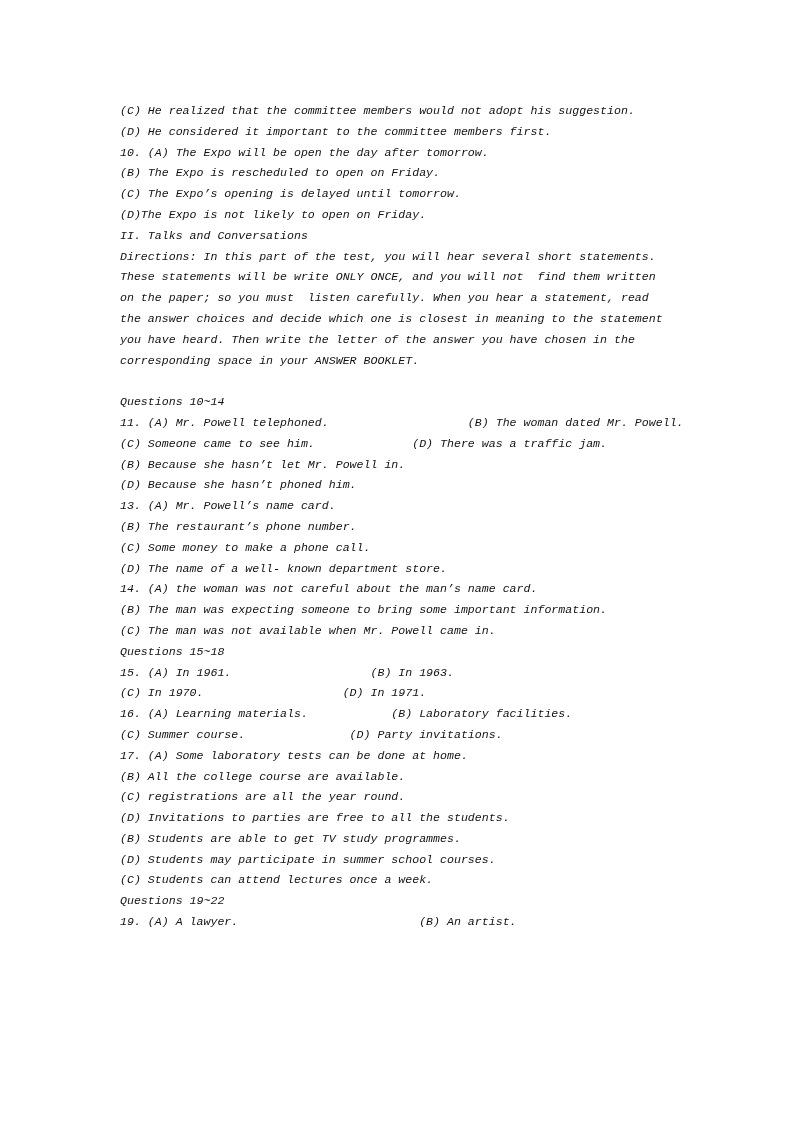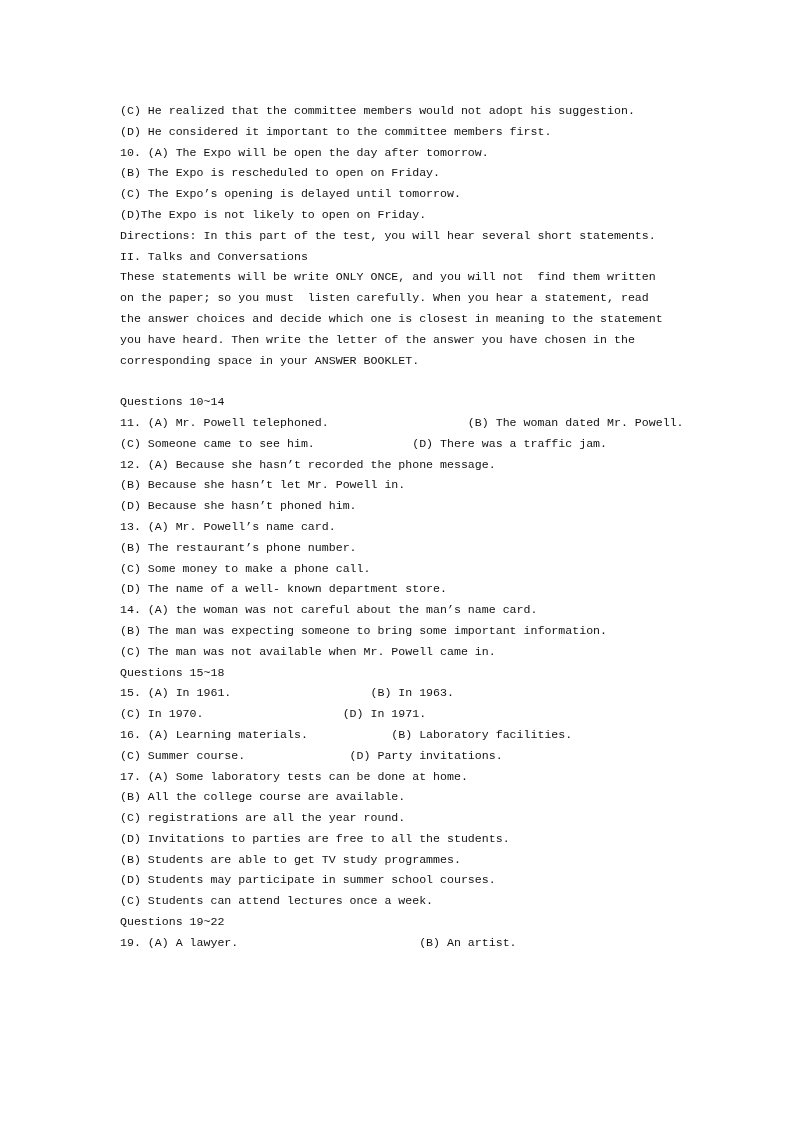--- a/index.html
+++ b/index.html
@@ -1,49 +1,48 @@
 <!DOCTYPE html>
 <html><head>
 <meta charset="utf-8">
 <style>
   html, body { margin: 0; padding: 0; background: #ffffff; }
   body { width: 794px; height: 1123px; position: relative; overflow: hidden; }
-  .page { position: absolute; left: 120px; top: 101px; width: 600px; }
+  .page { position: absolute; left: 120px; top: 101px; width: 600px; font-style: italic; }
   .line {
     font-family: "Liberation Mono", "DejaVu Sans Mono", monospace;
     font-size: 11.6px;
     line-height: 20.8px;
     height: 20.8px;
     color: #111111;
     white-space: pre;
   }
   .blank { height: 20.8px; }
 </style>
 </head>
 <body>
 
 <div class="page">
   <div class="line">(C) He realized that the committee members would not adopt his suggestion.</div>
   <div class="line">(D) He considered it important to the committee members first.</div>
   <div class="line">10. (A) The Expo will be open the day after tomorrow.</div>
   <div class="line">(B) The Expo is rescheduled to open on Friday.</div>
   <div class="line">(C) The Expo’s opening is delayed until tomorrow.</div>
   <div class="line">(D)The Expo is not likely to open on Friday.</div>
+  <div class="line">II. Talks and Conversations</div>
   <div class="line">Directions: In this part of the test, you will hear several short statements.</div>
-  <div class="line">II. Talks and Conversations</div>
   <div class="line">These statements will be write ONLY ONCE, and you will not  find them written</div>
   <div class="line">on the paper; so you must  listen carefully. When you hear a statement, read</div>
   <div class="line">the answer choices and decide which one is closest in meaning to the statement</div>
   <div class="line">you have heard. Then write the letter of the answer you have chosen in the</div>
   <div class="line">corresponding space in your ANSWER BOOKLET.</div>
   <div class="line blank"></div>
   <div class="line">Questions 10~14</div>
   <div class="line">11. (A) Mr. Powell telephoned.                    (B) The woman dated Mr. Powell.</div>
   <div class="line">(C) Someone came to see him.              (D) There was a traffic jam.</div>
-  <div class="line">12. (A) Because she hasn’t recorded the phone message.</div>
   <div class="line">(B) Because she hasn’t let Mr. Powell in.</div>
   <div class="line">(D) Because she hasn’t phoned him.</div>
   <div class="line">13. (A) Mr. Powell’s name card.</div>
   <div class="line">(B) The restaurant’s phone number.</div>
   <div class="line">(C) Some money to make a phone call.</div>
   <div class="line">(D) The name of a well- known department store.</div>
   <div class="line">14. (A) the woman was not careful about the man’s name card.</div>
   <div class="line">(B) The man was expecting someone to bring some important information.</div>
   <div class="line">(C) The man was not available when Mr. Powell came in.</div>
   <div class="line">Questions 15~18</div>

